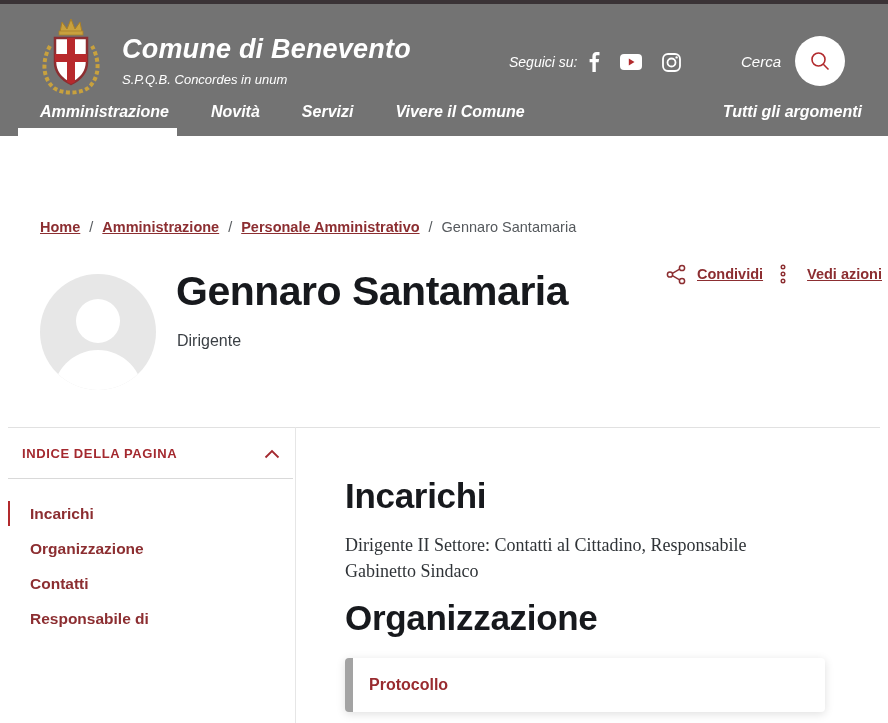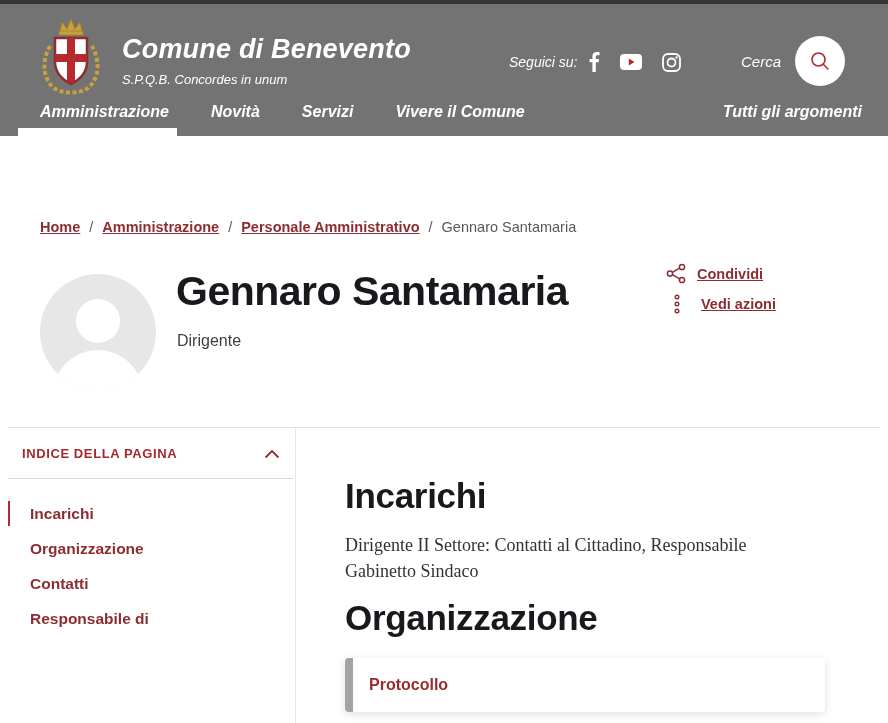--- a/index.html
+++ b/index.html
@@ -33,21 +33,21 @@
   .crumb-sep { color:#55595d; }
   .crumb-current { color:#55595d; }
 
   
   .avatar { position:absolute; left:40px; top:274px; width:116px; height:116px; border-radius:50%; background:#e7e7e7; overflow:hidden; }
   .avatar .head { position:absolute; left:36px; top:25px; width:44px; height:44px; border-radius:50%; background:#fff; }
   .avatar .shoulders { position:absolute; left:13px; top:76px; width:90px; height:90px; border-radius:50%; background:#fff; }
   .profile-name { position:absolute; left:176px; top:268px; font-size:41px; font-weight:800; color:#17191d; letter-spacing:-0.5px; }
   .profile-role { position:absolute; left:177px; top:332px; font-size:16px; color:#3a3f44; }
 
-  .hero-actions { position:absolute; left:666px; top:263px; display:flex; flex-direction:column; gap:9px; }
+  .hero-actions { position:absolute; left:666px; top:263px; display:flex; flex-direction:row; gap:9px; }
   .action-row { display:flex; align-items:center; gap:10px; cursor:pointer; }
   .action-link { color:#8c2e31; font-size:14.5px; font-weight:600; text-decoration:underline; }
 
   
   .hdivider { position:absolute; left:8px; top:427px; width:872px; height:1px; background:#e1e1e1; }
   .vdivider { position:absolute; left:295px; top:427px; width:1px; height:296px; background:#e6e6e6; }
 
   
   .index-header { position:absolute; left:22px; top:446px; width:258px; display:flex; align-items:center; justify-content:space-between; cursor:pointer; }
   .index-title { color:#a4292f; font-size:13px; font-weight:bold; letter-spacing:0.6px; }

